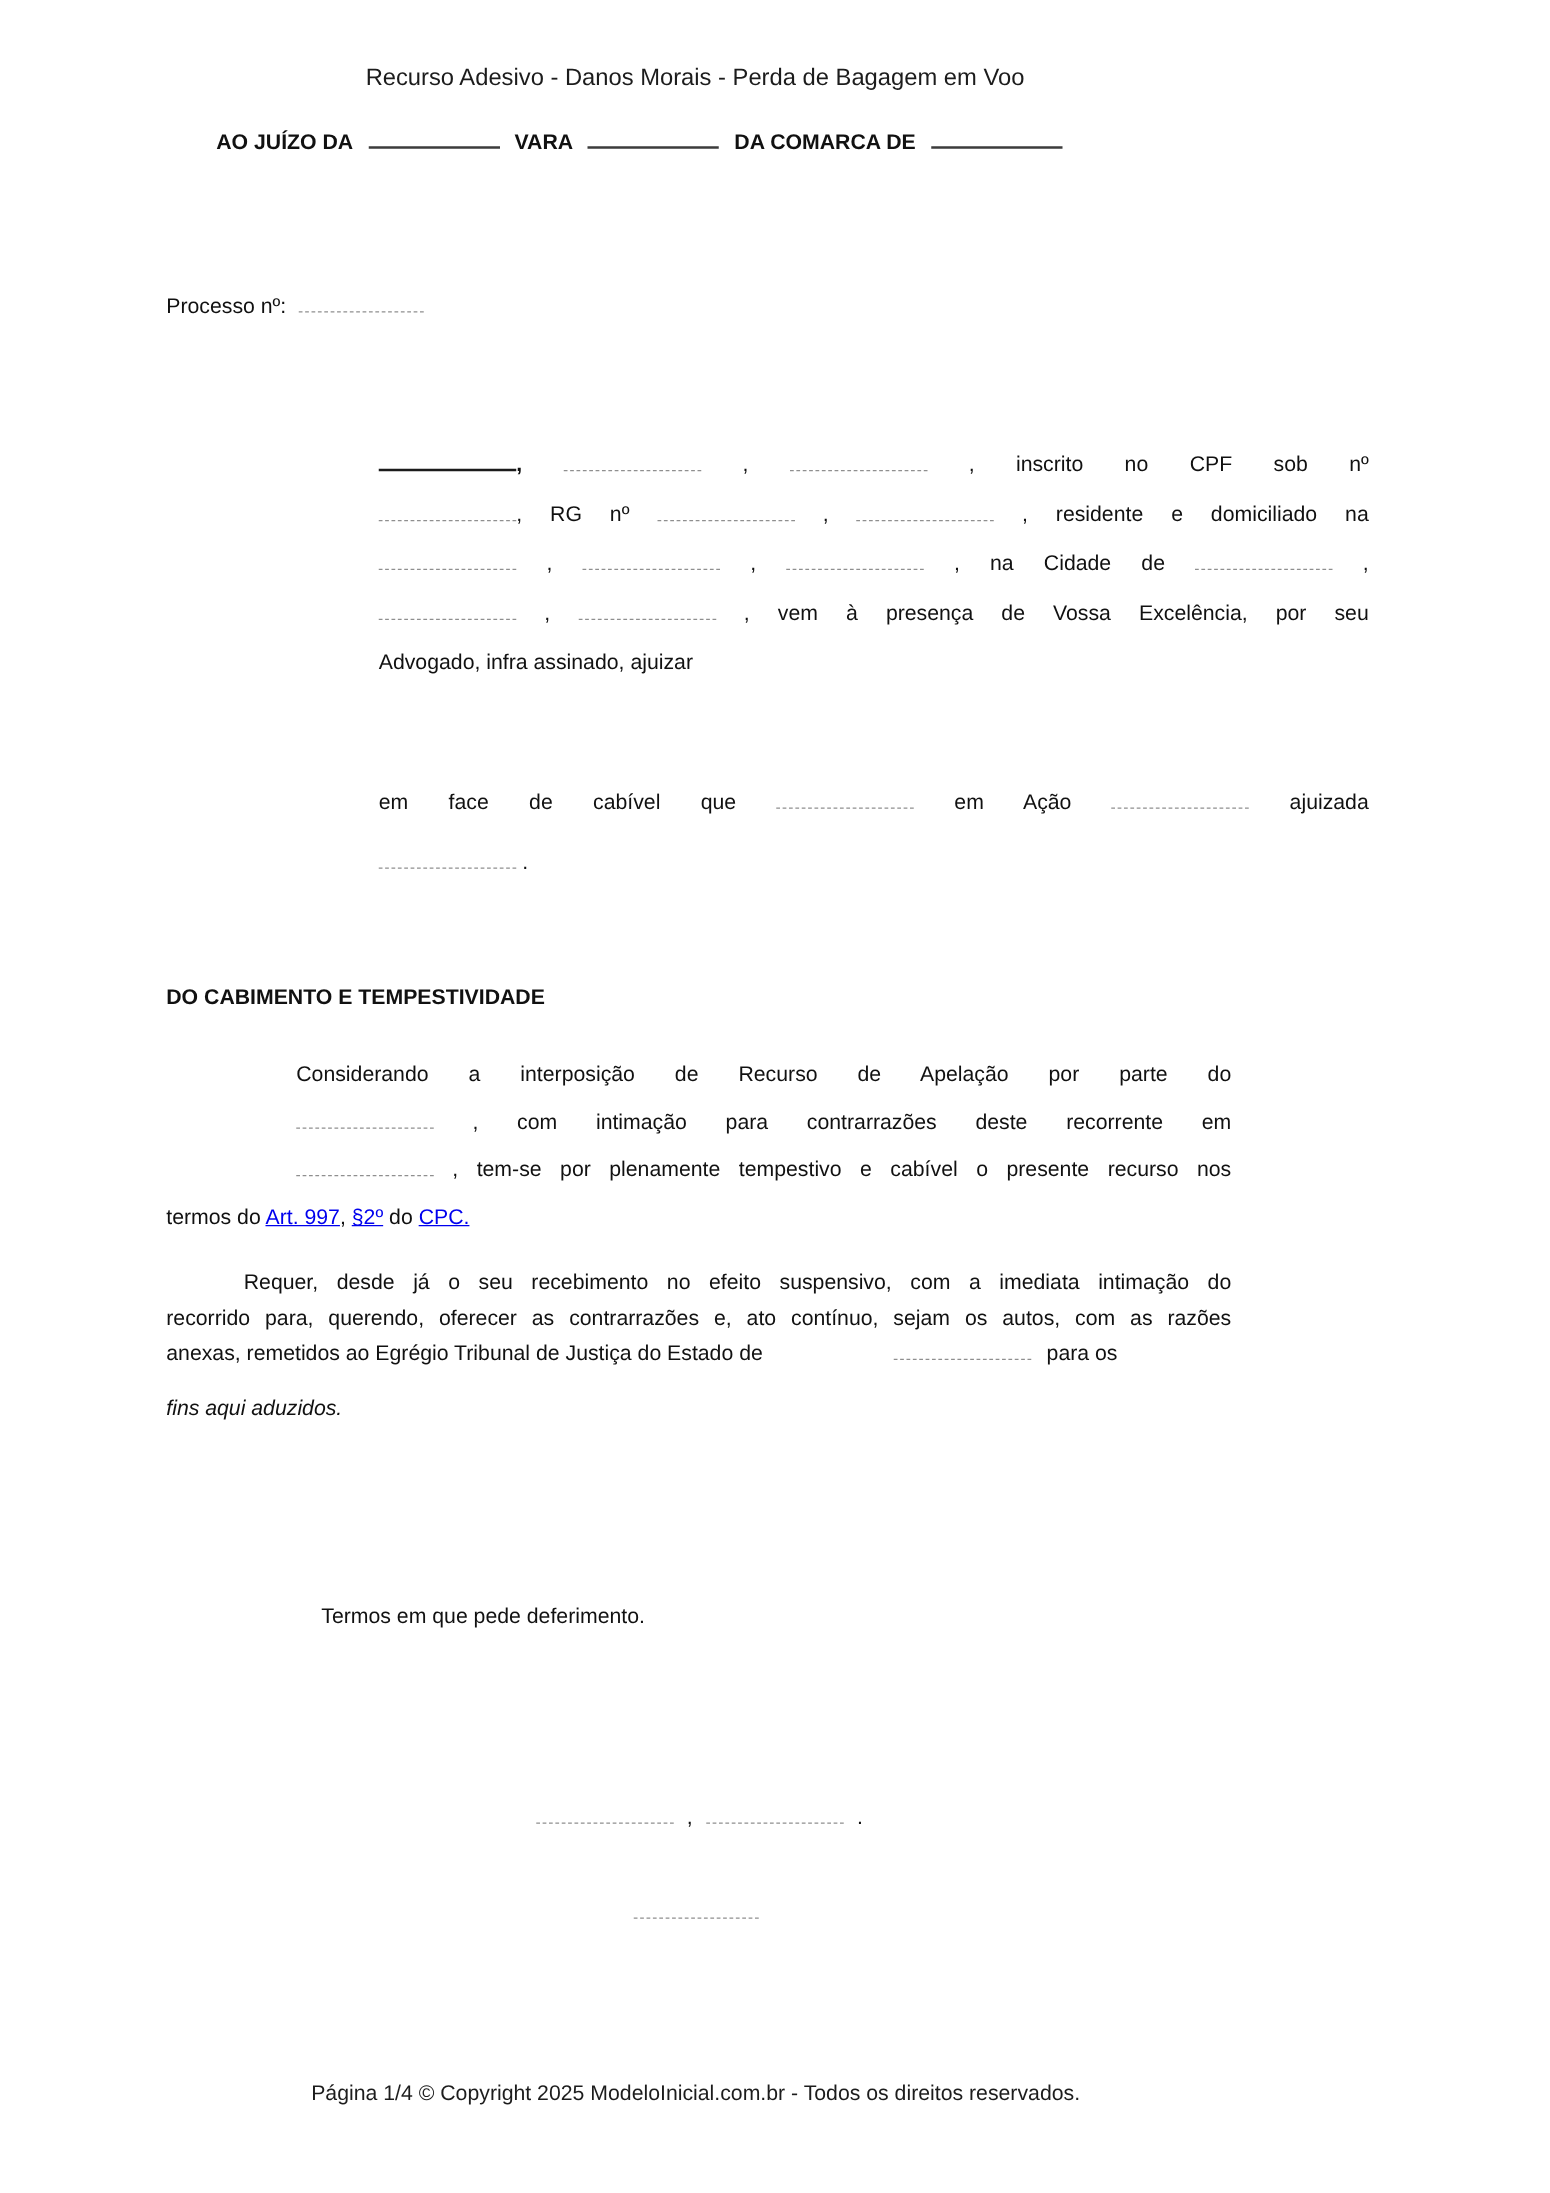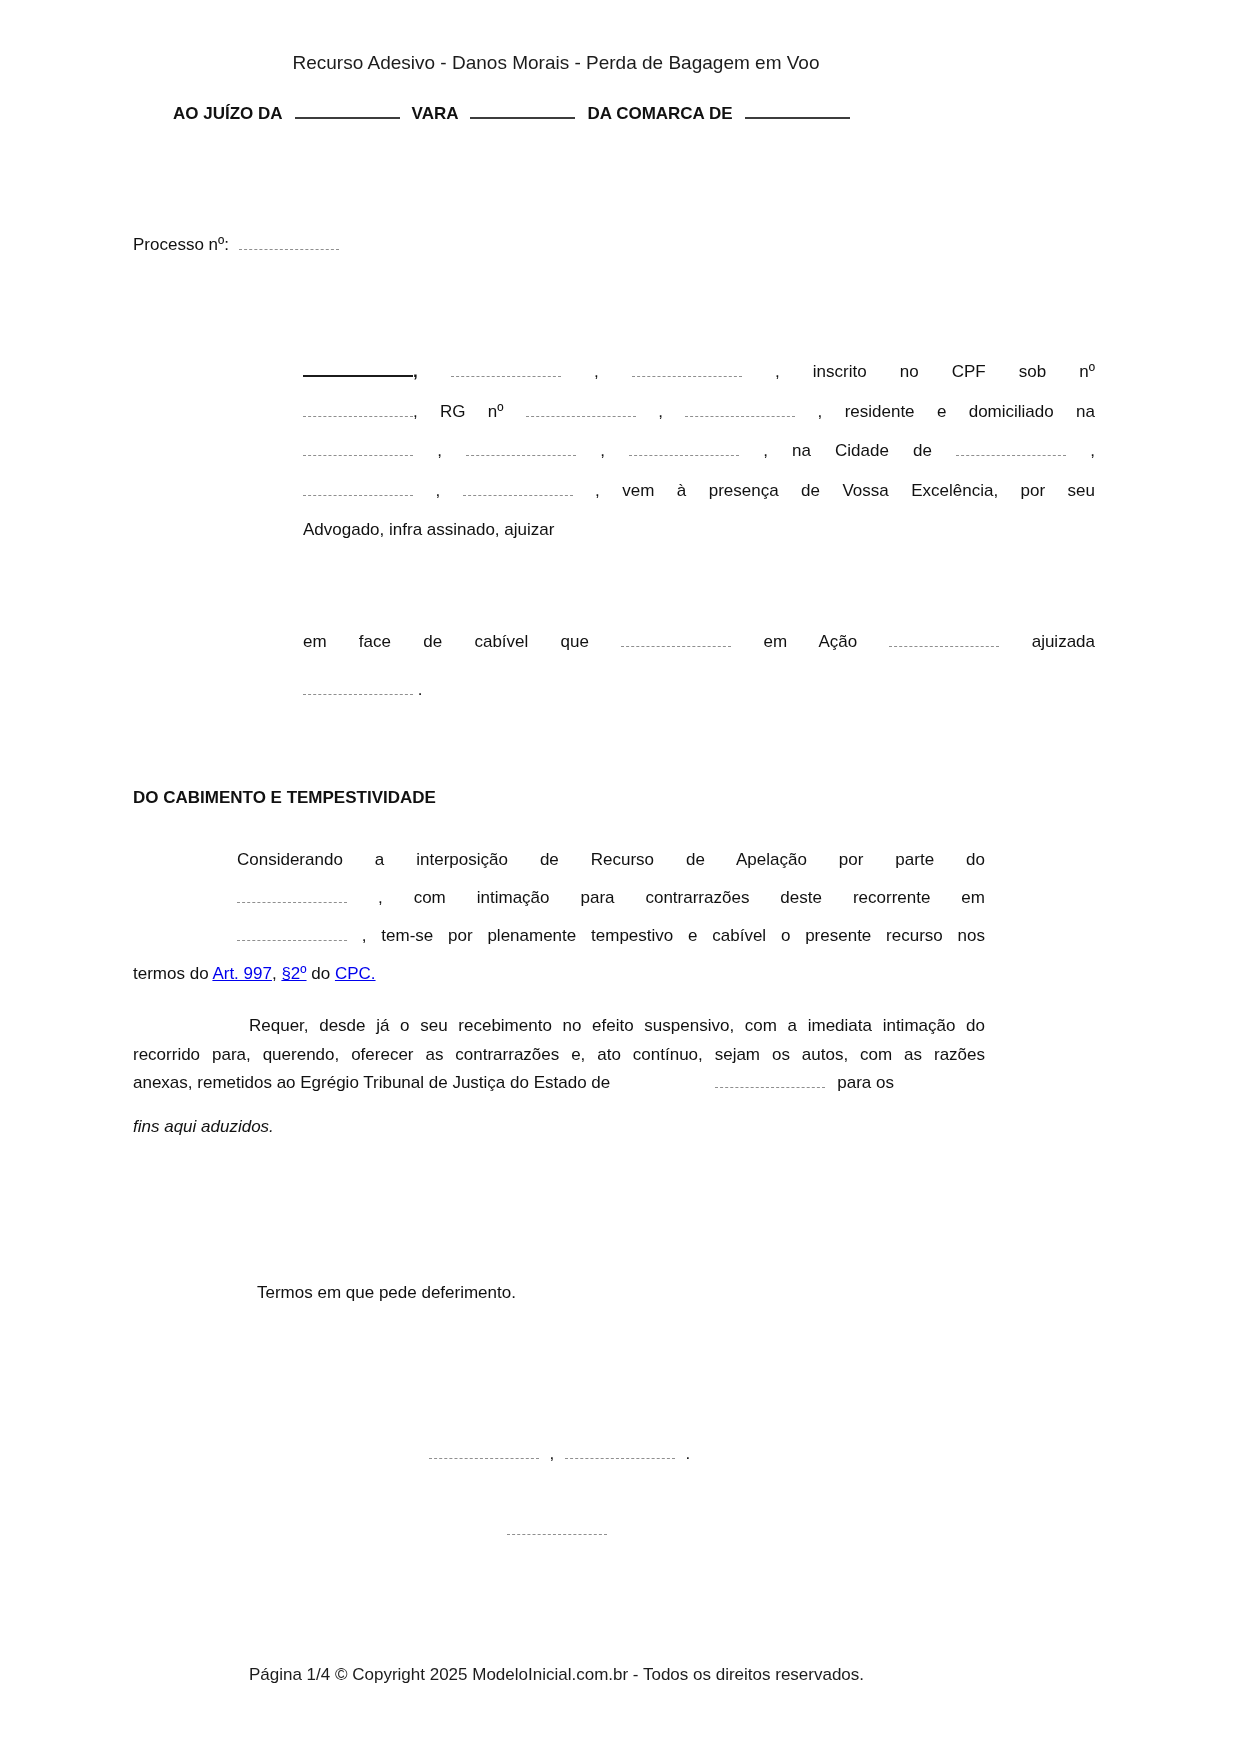--- a/index.html
+++ b/index.html
@@ -49,21 +49,21 @@
     text-align: center; font-weight: bold;
   }
   .emface-block { top: 618px; left: 303px; width: 792px; line-height: 48px; }
 
   .cabimento-heading { top: 788px; left: 133px; font-weight: bold; }
 
   .consid-block { top: 841px; left: 133px; width: 852px; line-height: 38px; }
   .consid-block .indent { margin-left: 104px; }
 
   .requer-block { top: 1012px; left: 133px; width: 852px; line-height: 28.5px; }
-  .requer-block .indent { margin-left: 116px; }
+  .requer-block .indent { margin-left: 62px; }
   .requer-block .estado-blank { margin-left: 105px; margin-right: 12px; }
   .requer-block .lastline { margin-top: 15px; font-style: italic; }
 
   .closing-line { top: 1283px; left: 237px; margin-left: 20px; }
 
   .date-line { top: 1444px; left: 64px; width: 985px; text-align: center; }
   .date-line .blank { margin: 0 6px; }
   .signature-line { top: 1520px; left: 64px; width: 985px; text-align: center; }
 
   .page-footer { top: 1665px; left: 64px; width: 985px; text-align: center; color: #1c1c1c; }

